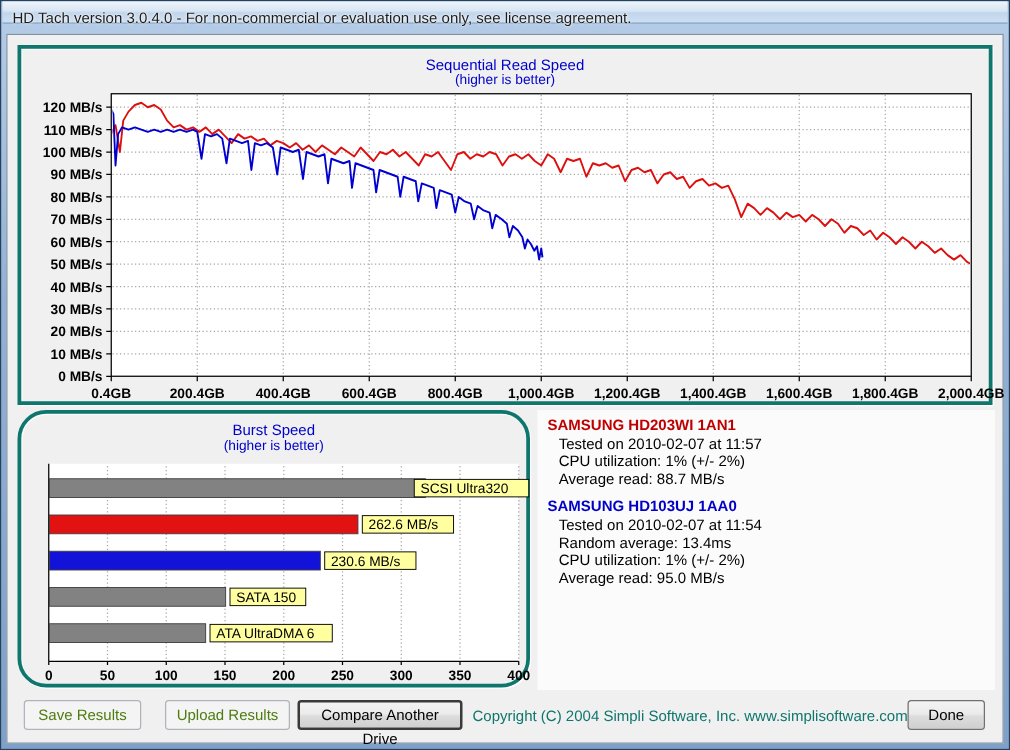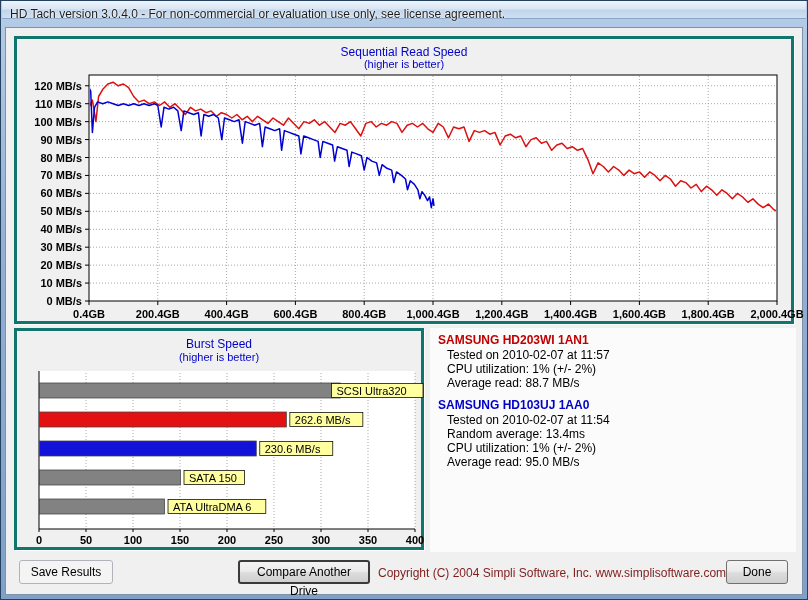--- a/index.html
+++ b/index.html
@@ -23,21 +23,21 @@
   .client{
     position:absolute;left:4px;right:4px;top:26px;bottom:4px;
     background:#f0f0f0;border:1px solid #7e93a8;
   }
   .panel{
     position:absolute;background:#f0f0f0;
     border:3px solid #0f766e;
     box-shadow:1px 1px 0 #ffffff, inset 1px 1px 0 #fbfbfb;
   }
   .seq-panel{left:8px;top:8px;width:780px;height:288px;}
-  .burst-panel{left:8px;top:300px;width:410px;height:222px;}
+  .burst-panel{left:8px;top:300px;width:410px;height:222px;border-radius:23px;}
   .info-panel{
     position:absolute;left:424px;top:300px;width:366px;height:224px;
     background:#fbfbfb;padding:5px 8px;font-size:12px;color:#000;
   }
   .chart-title{position:absolute;top:6px;left:0;right:0;text-align:center;
     color:#0000cc;font-size:12px;}
   .chart-sub{position:absolute;top:19px;left:0;right:0;text-align:center;
     color:#0000cc;font-size:11px;}
   .burst-panel .chart-sub{top:20px;}
   svg{position:absolute;left:0;top:0;overflow:visible;}
@@ -51,30 +51,30 @@
   .notes{margin-top:14px;}
   .note-line{line-height:14px;white-space:nowrap;}
   .btn{
     position:absolute;top:532px;height:24px;
     background:linear-gradient(180deg,#f3f3f3,#ebebeb 45%,#dcdcdc 55%,#cfcfcf);
     border:1px solid #707070;border-radius:3px;
     font-family:"Liberation Sans",sans-serif;font-size:12px;color:#000;
     text-align:center;line-height:21px;
   }
   .btn-disabled{
-    background:#f4f4f4;border:1px solid #b0b4ba;color:#000000;
+    background:#f4f4f4;border:1px solid #b0b4ba;color:#4d7c0f;
   }
   .btn-default{border:2px solid #3a3a3a;line-height:19px;}
   .save-btn{left:13px;width:94px;}
   .upload-btn{left:126px;width:100px;}
   .compare-btn{left:232px;width:132px;}
   .done-btn{left:720px;width:62px;}
   .copyright{
     position:absolute;left:372px;top:538px;width:344px;text-align:center;
-    font-size:12px;color:#7f1d1d;white-space:nowrap;
+    font-size:12px;color:#0f766e;white-space:nowrap;
   }
 </style>
 </head>
 <body>
 
 <div class="window">
   <div class="titlebar">
     <span class="title-text">HD Tach version 3.0.4.0  - For non-commercial or evaluation use only, see license agreement.</span>
   </div>
 
@@ -227,18 +227,19 @@
       <div class="drive-block">
         <div class="drive-header drive-blue">SAMSUNG HD103UJ 1AA0</div>
         <div class="drive-line">Tested on 2010-02-07 at 11:54</div>
         <div class="drive-line">Random average: 13.4ms</div>
         <div class="drive-line">CPU utilization: 1% (+/- 2%)</div>
         <div class="drive-line">Average read: 95.0 MB/s</div>
       </div>
     </div>
 
     <button class="btn btn-disabled save-btn">Save Results</button>
+    <button class="btn btn-disabled upload-btn">Upload Results</button>
     <button class="btn btn-default compare-btn">Compare Another Drive</button>
     <div class="copyright">Copyright (C) 2004 Simpli Software, Inc.  www.simplisoftware.com</div>
     <button class="btn done-btn">Done</button>
 
   </div>
 </div>
 
 </body></html>

